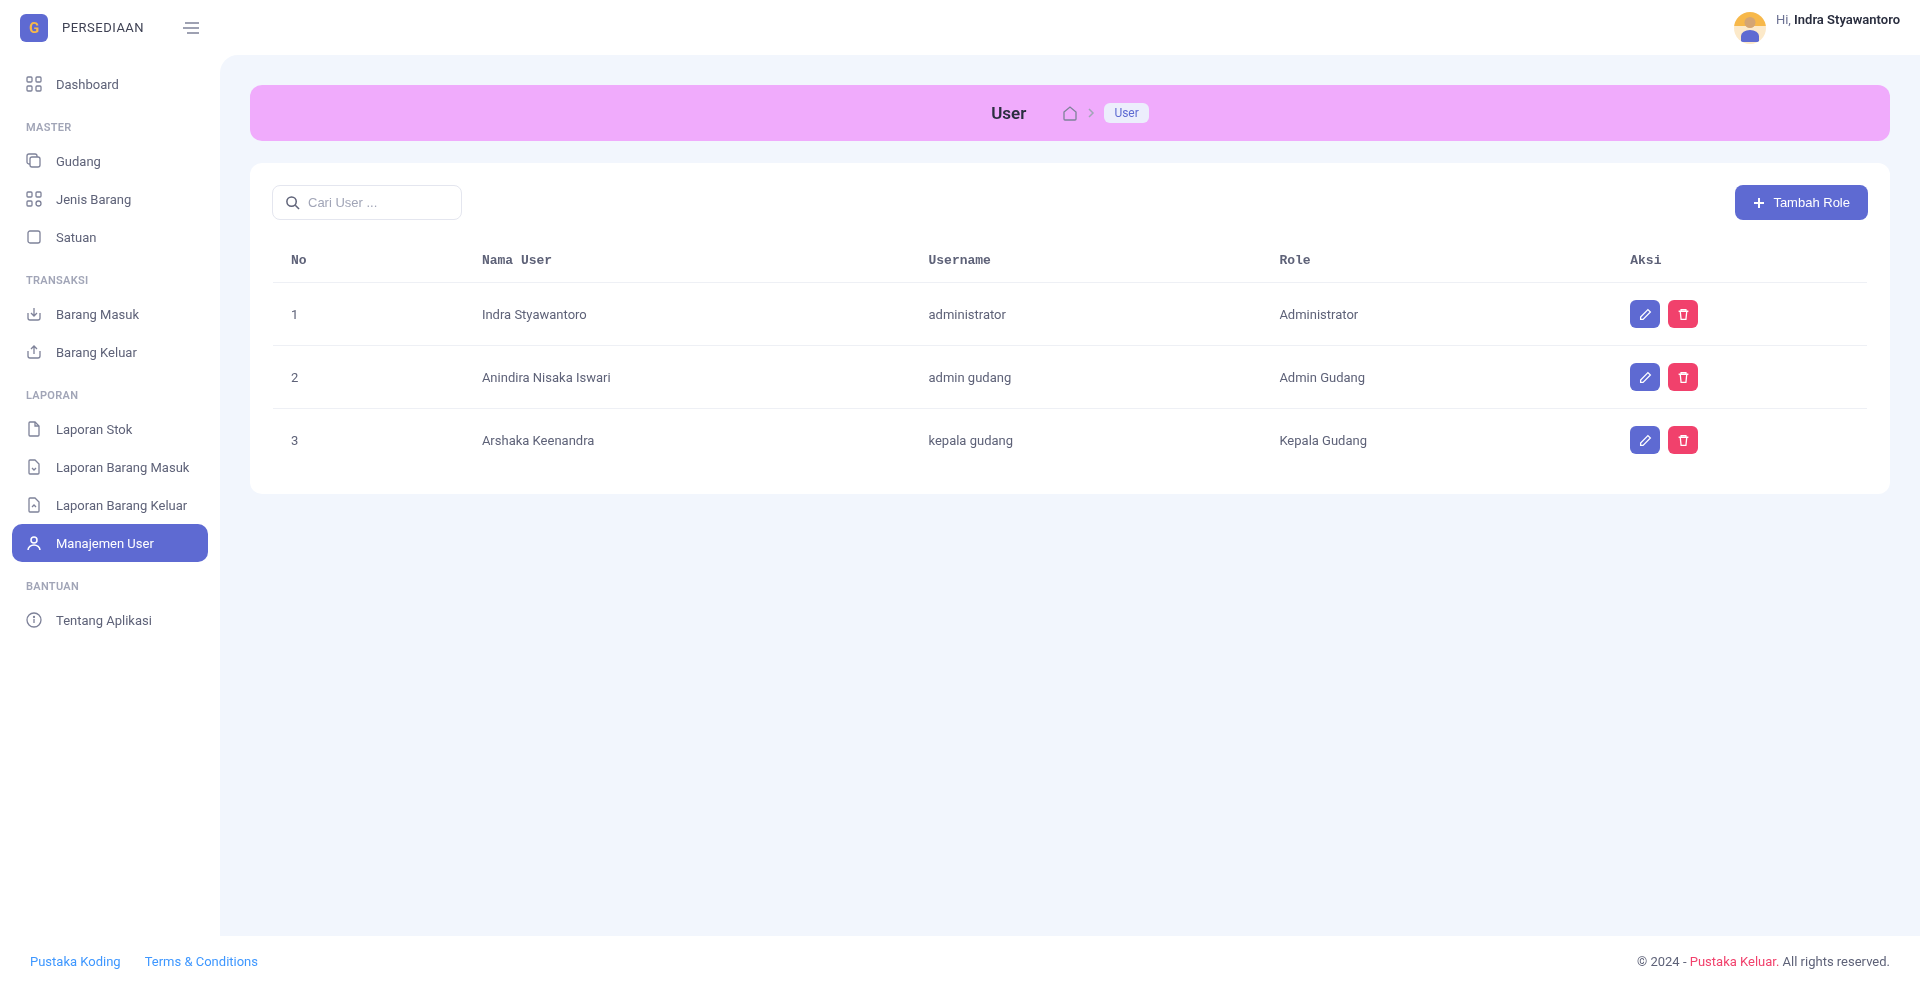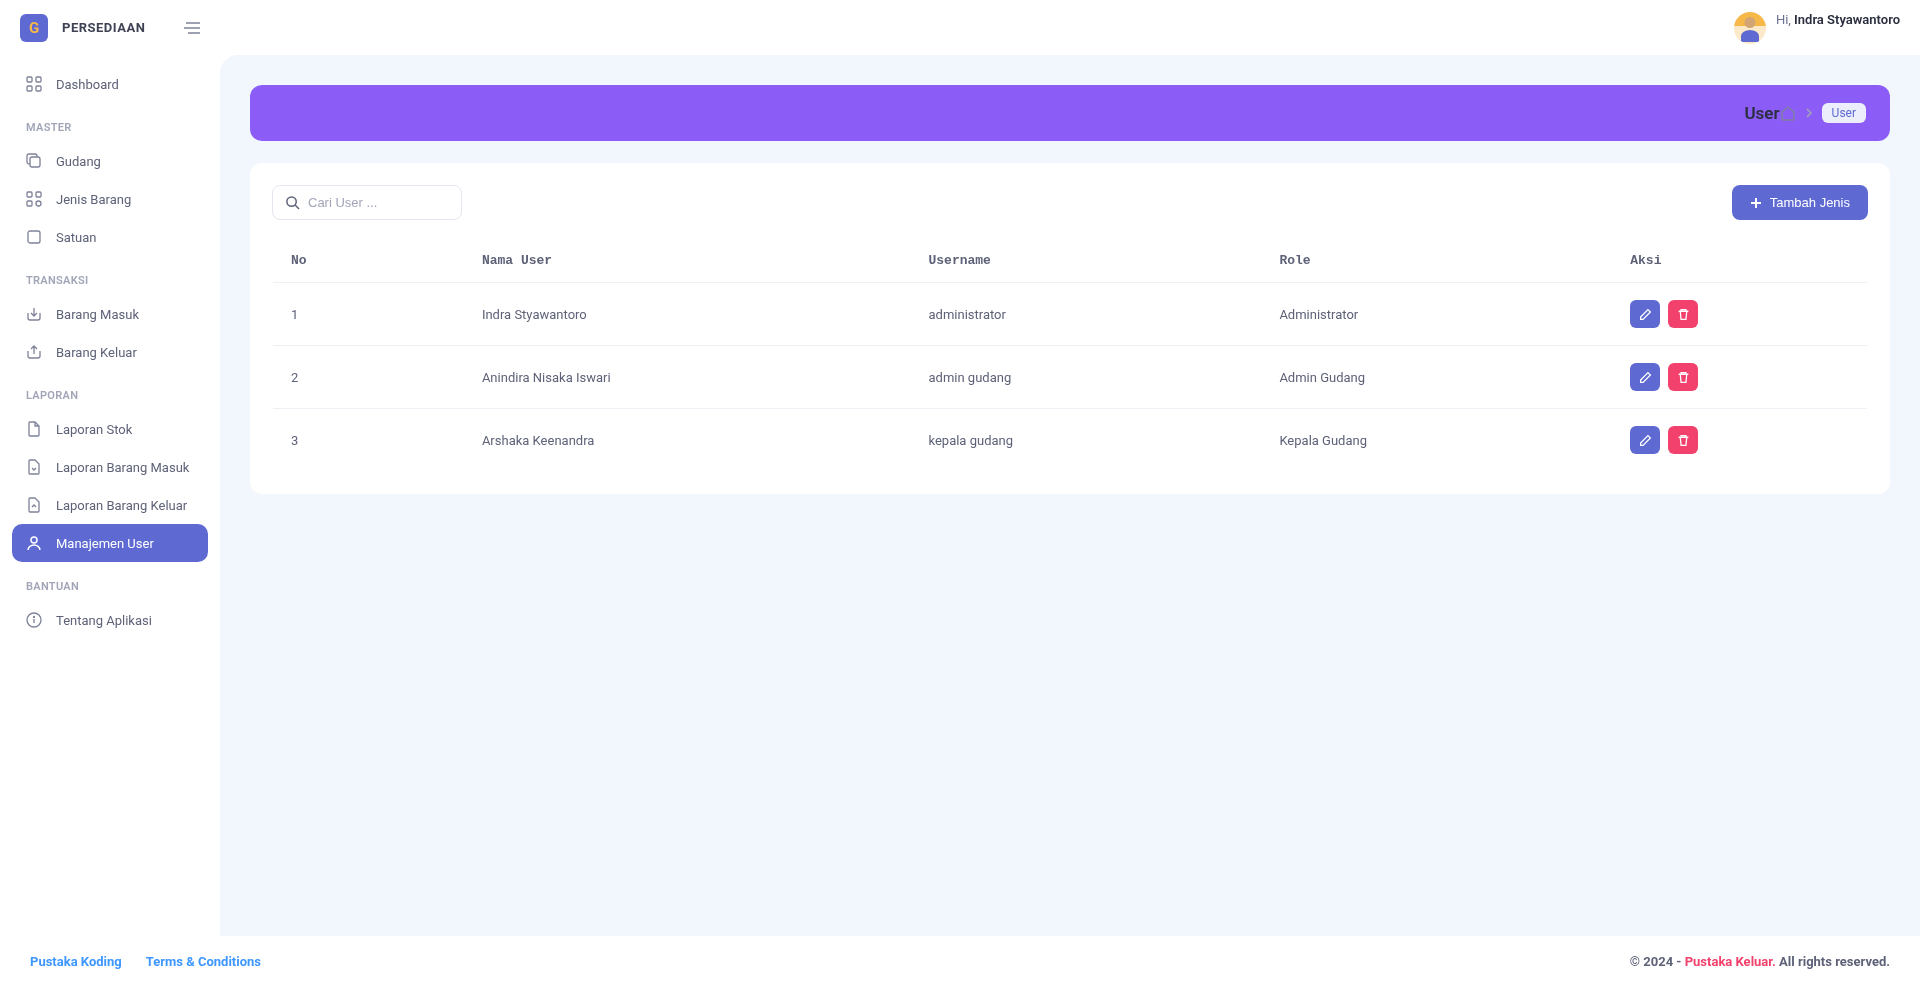--- a/index.html
+++ b/index.html
@@ -43,21 +43,21 @@
   border-radius: 6px;
   display: flex;
   align-items: center;
   justify-content: center;
   color: #f7b84a;
   font-weight: 700;
   font-size: 15px;
 }
 
 .brand {
-  font-weight: 700;
+  font-weight: 400;
   color: #3f4254;
   letter-spacing: 0.5px;
   font-size: 13px;
 }
 
 .hamburger {
   margin-left: 24px;
   cursor: pointer;
   color: #7e8299;
 }
@@ -155,26 +155,27 @@
 .main {
   flex: 1;
   background: #f2f6fd;
   border-radius: 18px 0 0 0;
   padding: 30px 30px 20px 30px;
   display: flex;
   flex-direction: column;
 }
 
 .page-header {
-  background: #8b5cf6;
+  background: #f0abfc;
   border-radius: 12px;
   padding: 18px 24px;
   display: flex;
-  justify-content: flex-end;
-  align-items: center;
+  justify-content: center;
+  align-items: center;
+  gap: 36px;
 }
 
 .page-title {
   font-size: 17px;
   font-weight: 600;
   color: #2a2e3f;
 }
 
 .breadcrumb {
   display: flex;
@@ -290,21 +291,20 @@
 .btn-edit { background: #5e6ad2; }
 .btn-delete { background: #f1416c; }
 
 .footer {
   display: flex;
   justify-content: space-between;
   align-items: center;
   padding: 18px 30px;
   background: #fff;
   font-size: 13px;
-  font-weight: bold;
 }
 
 .footer-links {
   display: flex;
   gap: 24px;
 }
 .footer-links a {
   color: #3e97ff;
   text-decoration: none;
 }
@@ -500,21 +500,21 @@
             </span>
             <input type="text" placeholder="Cari User ..." style="">
           </div>
           <button class="btn-primary">
             <span>
               <svg width="12" height="12" viewBox="0 0 12 12" fill="none" stroke="currentColor" stroke-width="2">
                   <line x1="6" y1="1" x2="6" y2="11"></line>
                   <line x1="1" y1="6" x2="11" y2="6"></line>
                 </svg>
             </span>
-            <span>Tambah Jenis</span>
+            <span>Tambah Role</span>
           </button>
         </div>
 
         <table class="table">
           <thead>
             <tr>
               <th style="width:12%">No</th>
               <th style="width:28%">Nama User</th>
               <th style="width:22%">Username</th>
               <th style="width:22%">Role</th>

